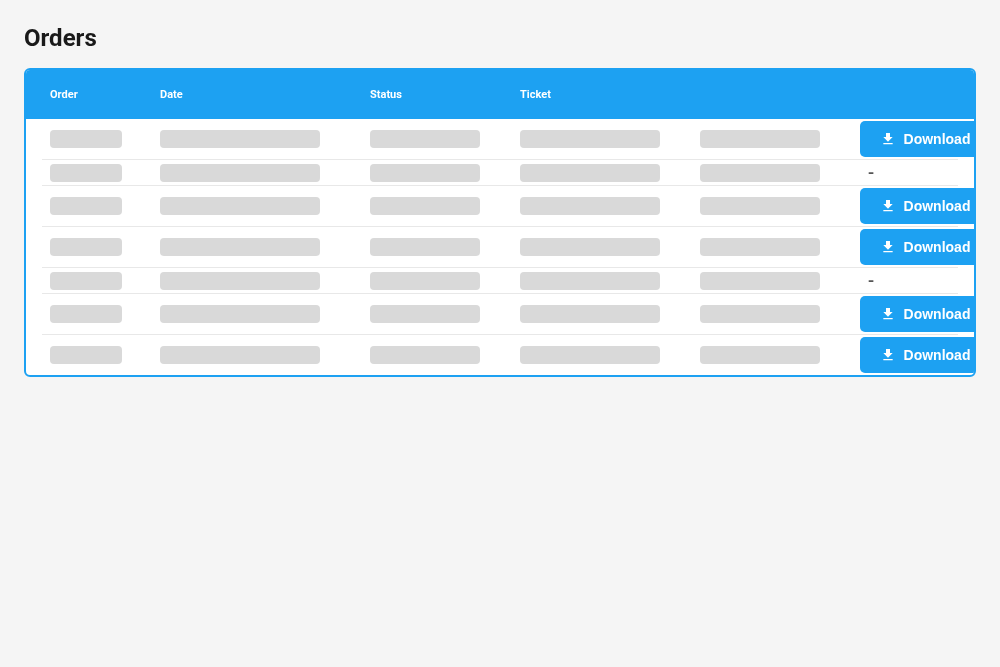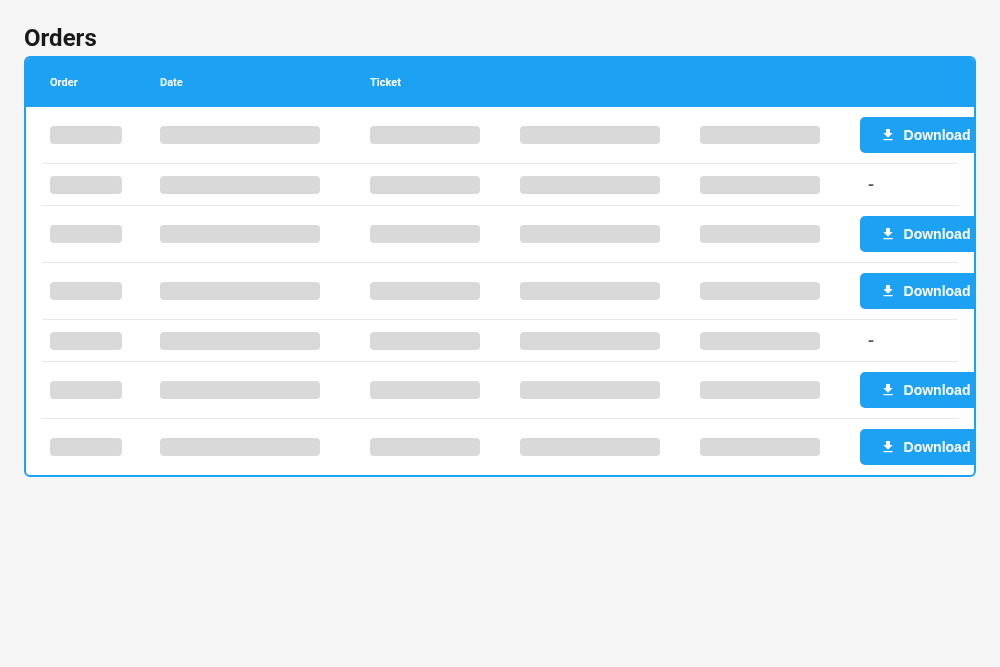--- a/index.html
+++ b/index.html
@@ -13,21 +13,21 @@
       background: #f5f5f5;
       padding: 24px;
       width: 1000px;
       min-height: 667px;
     }
 
     .page-title {
       font-size: 24px;
       font-weight: 700;
       color: #1a1a1a;
-      margin-bottom: 4px;
+      margin-bottom: 16px;
     }
 
     .orders-table-container {
       border: 2px solid #1da1f2;
       border-radius: 6px;
       overflow: hidden;
       background: #fff;
     }
 
     .table-header {
@@ -45,21 +45,21 @@
     }
 
     .table-body {
       padding: 0 16px;
     }
 
     .table-row {
       display: grid;
       grid-template-columns: 110px 210px 150px 180px 160px 160px;
       align-items: center;
-      padding: 10px 8px;
+      padding: 2px 8px;
       border-bottom: 1px solid #e8e8e8;
     }
 
     .table-row:last-child {
       border-bottom: none;
     }
 
     .skeleton {
       background: #d9d9d9;
       border-radius: 4px;
@@ -123,20 +123,21 @@
   </style>
 </head>
 <body>
 
 <h1 class="page-title">Orders</h1>
 
 <div class="orders-table-container">
   <div class="table-header">
     <div class="header-cell">Order</div>
     <div class="header-cell">Date</div>
+    <div class="header-cell">Status</div>
     <div class="header-cell">Ticket</div>
   </div>
 
   <div class="table-body">
 
     <div class="table-row">
       <div class="skeleton skeleton-short"></div>
       <div class="skeleton skeleton-medium"></div>
       <div class="skeleton skeleton-medium-sm"></div>
       <div class="skeleton skeleton-long"></div>

